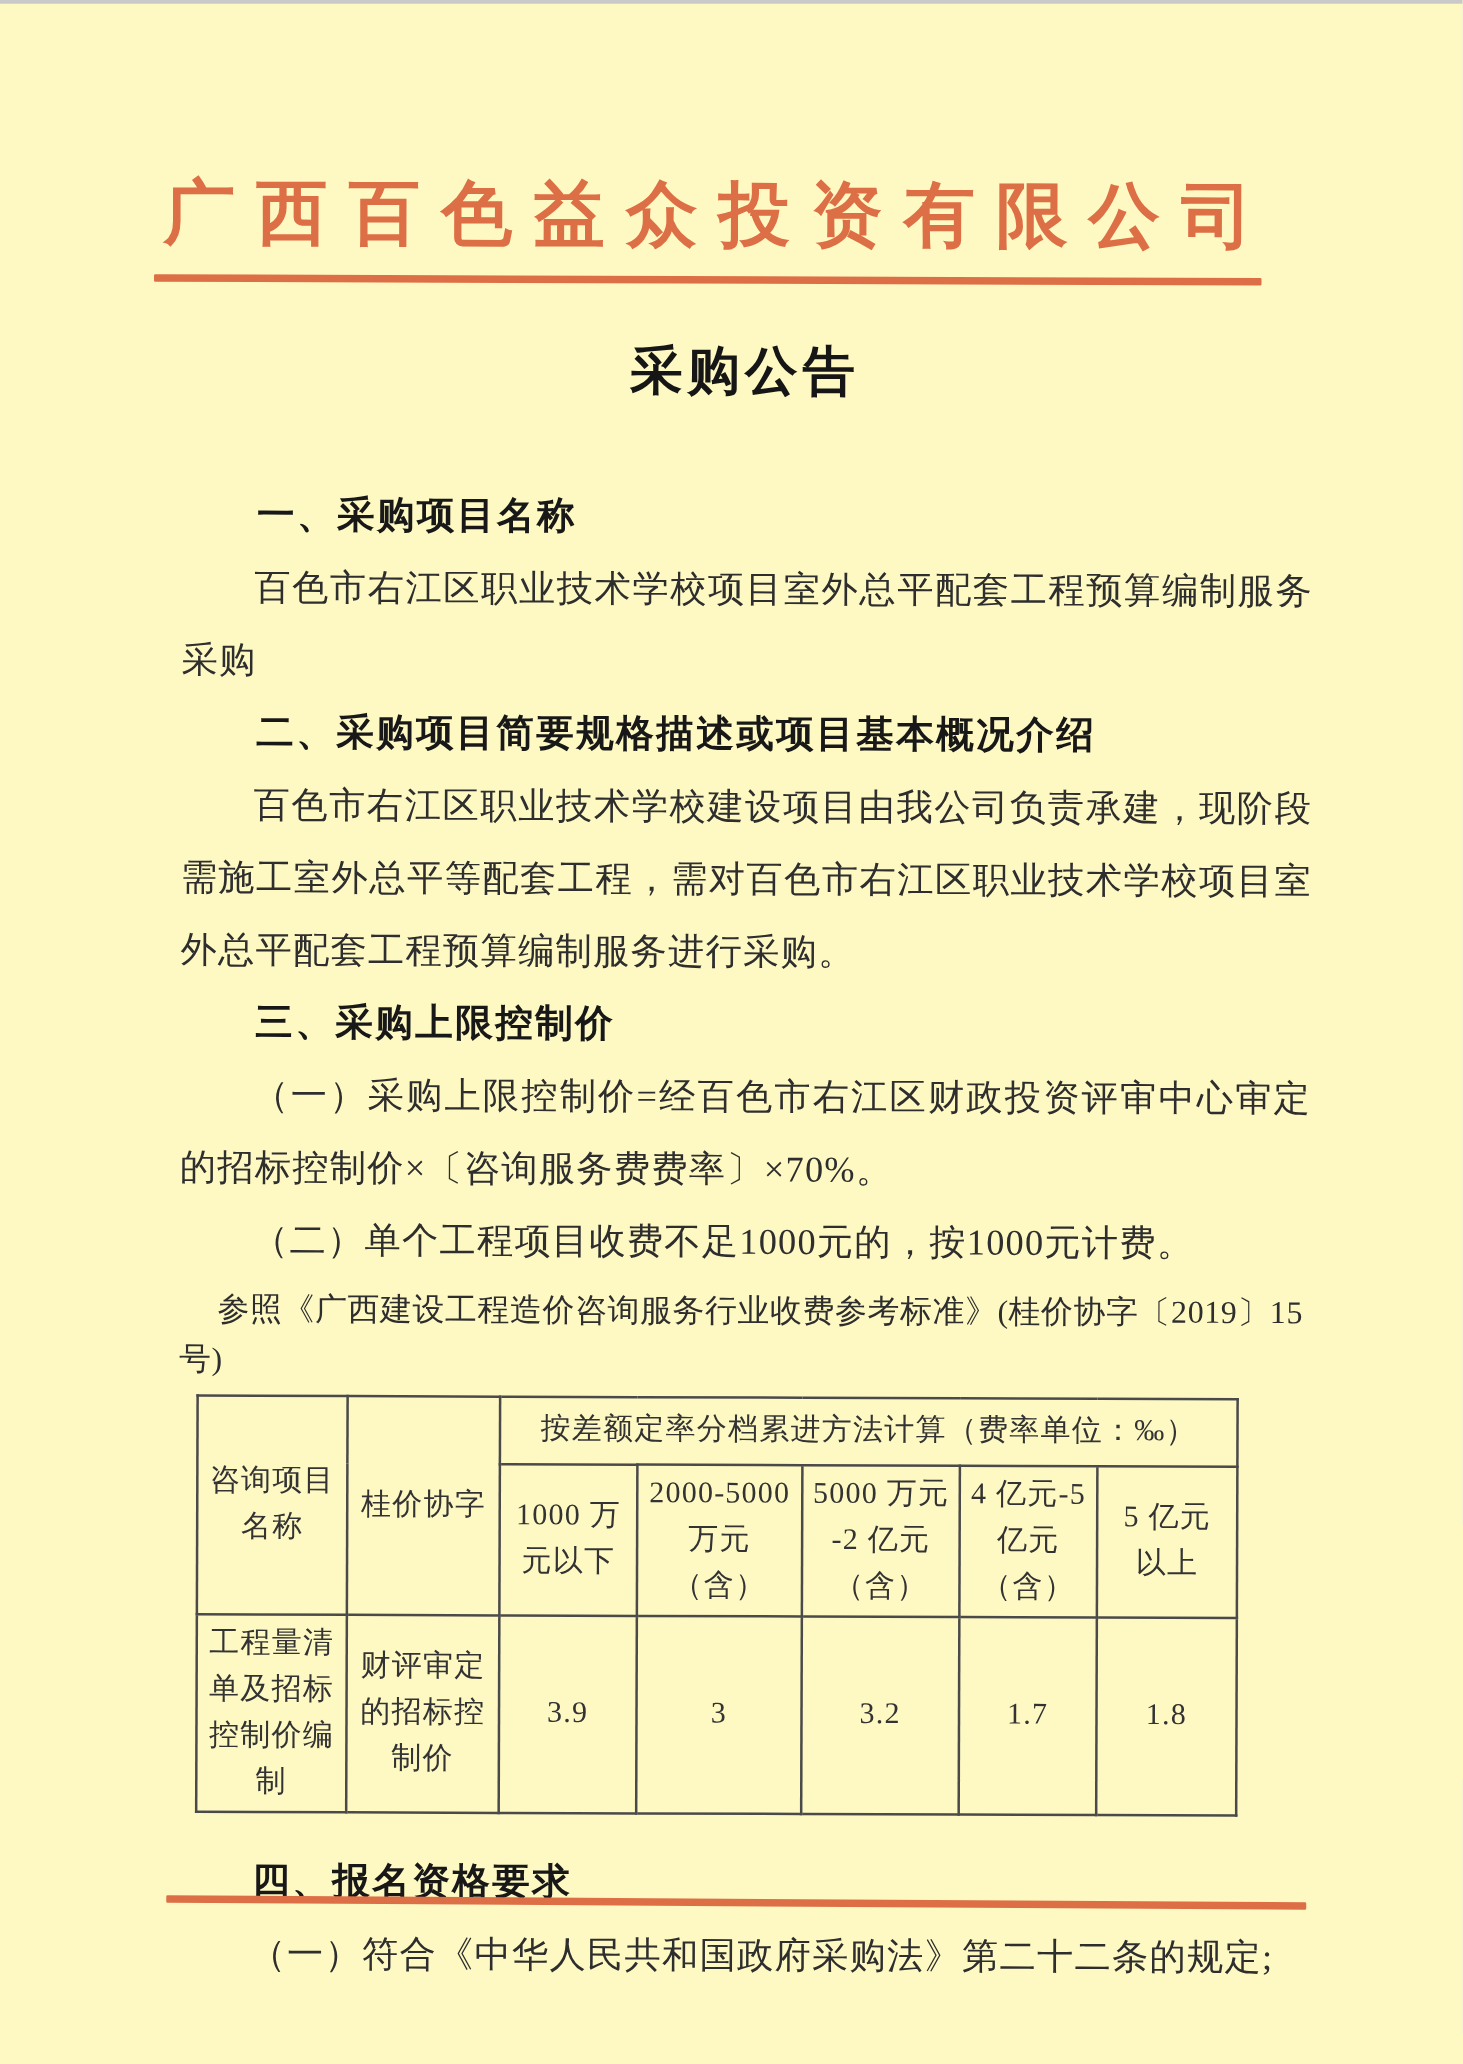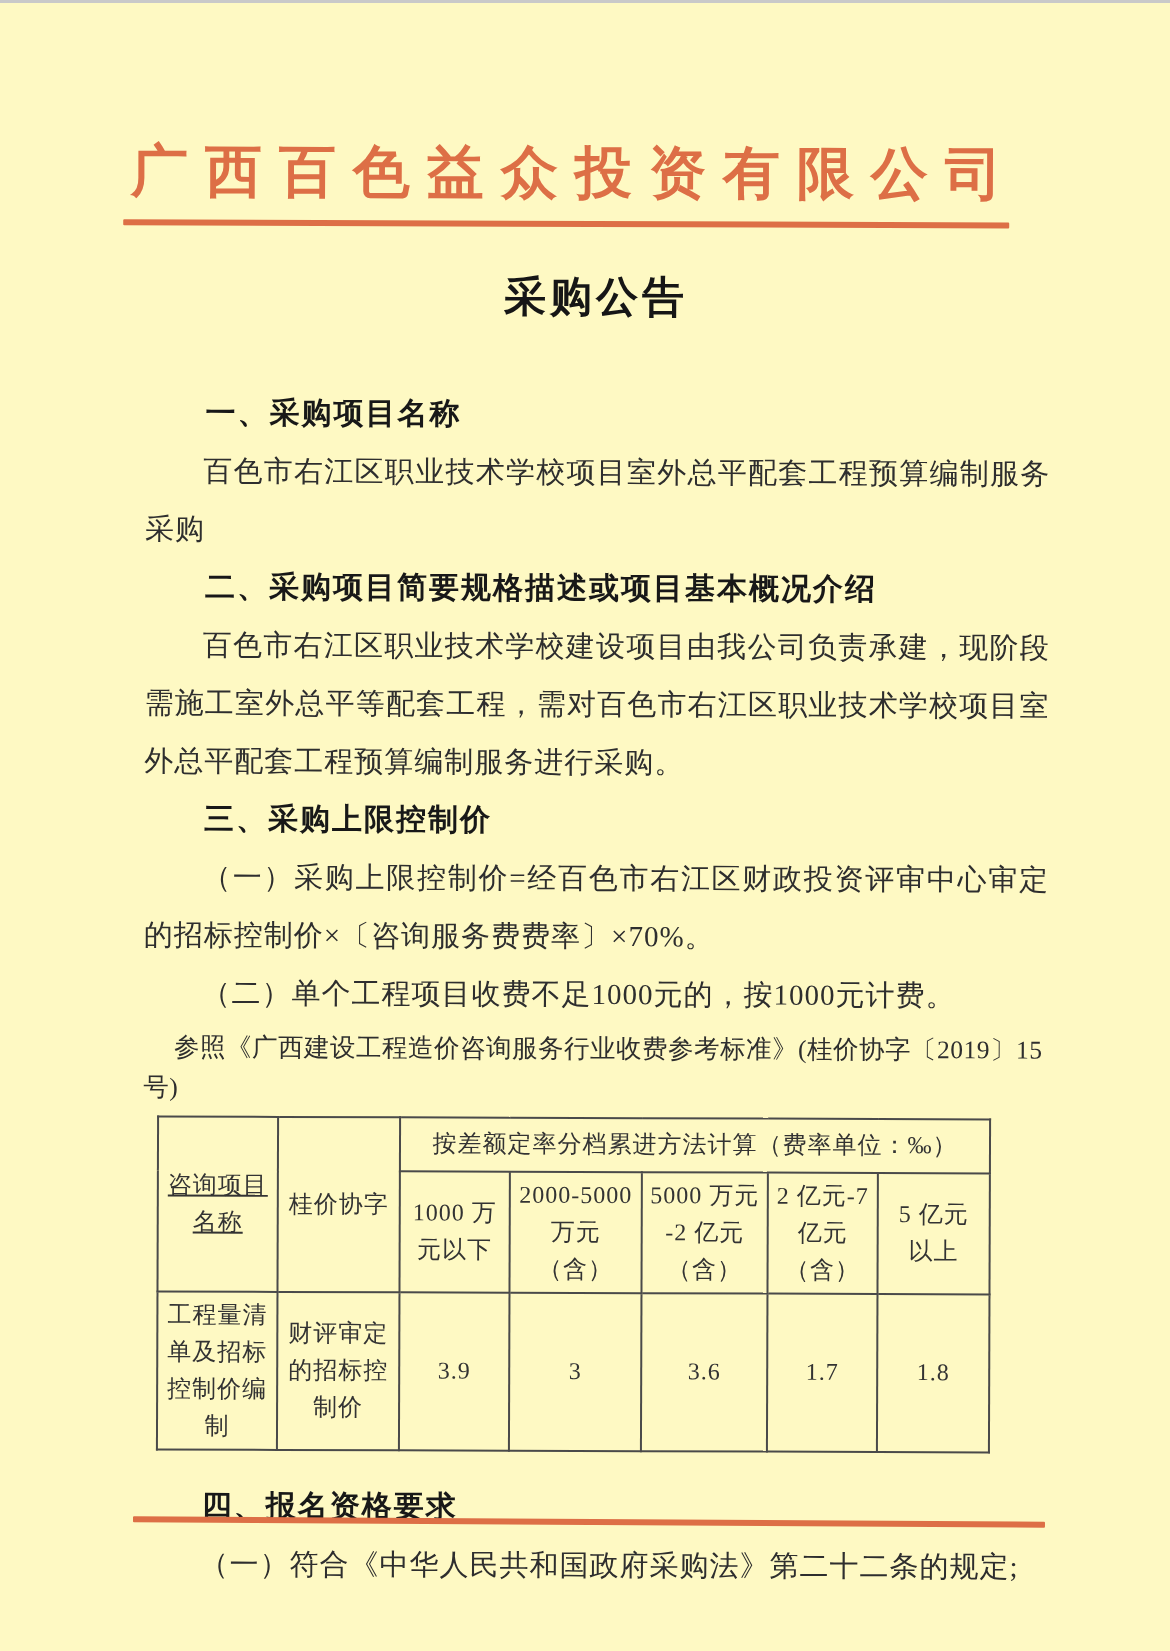--- a/index.html
+++ b/index.html
@@ -139,45 +139,45 @@
           <col style="width:120px">
             <col style="width:122px">
             <col style="width:110px">
           <col style="width:132px">
             <col style="width:126px">
             <col style="width:110px">
             <col style="width:112px">
         </colgroup>
         <tbody>
           <tr>
-            <td rowspan="2" style="white-space:pre-line;word-break:normal;text-decoration:underline;">咨询项目
+            <td rowspan="2" style="white-space:pre-line;word-break:normal;">咨询项目
 名称</td>
             <td rowspan="2">桂价协字</td>
             <td colspan="5" class="method-cell">按差额定率分档累进方法计算（费率单位：‰）</td>
           </tr>
           <tr class="tier-row">
             <td>1000 万
 元以下</td>
             <td>2000-5000
 万元（含）</td>
             <td>5000 万元
 -2 亿元
 （含）</td>
-            <td>2 亿元-7
+            <td>4 亿元-5
 亿元
 （含）</td>
             <td>5 亿元
 以上</td>
           </tr>
           <tr class="data-row">
             <td>工程量清单及招标控制价编制</td>
             <td>财评审定的招标控制价</td>
             <td class="rate-cell">3.9</td>
             <td class="rate-cell">3</td>
-            <td class="rate-cell">3.6</td>
+            <td class="rate-cell">3.2</td>
             <td class="rate-cell">1.7</td>
             <td class="rate-cell">1.8</td>
           </tr>
         </tbody>
       </table>
 
       <p class="heading after-table">四、报名资格要求</p>
       <p class="para">（一）符合《中华人民共和国政府采购法》第二十二条的规定;</p>
     </div>
   </div>

